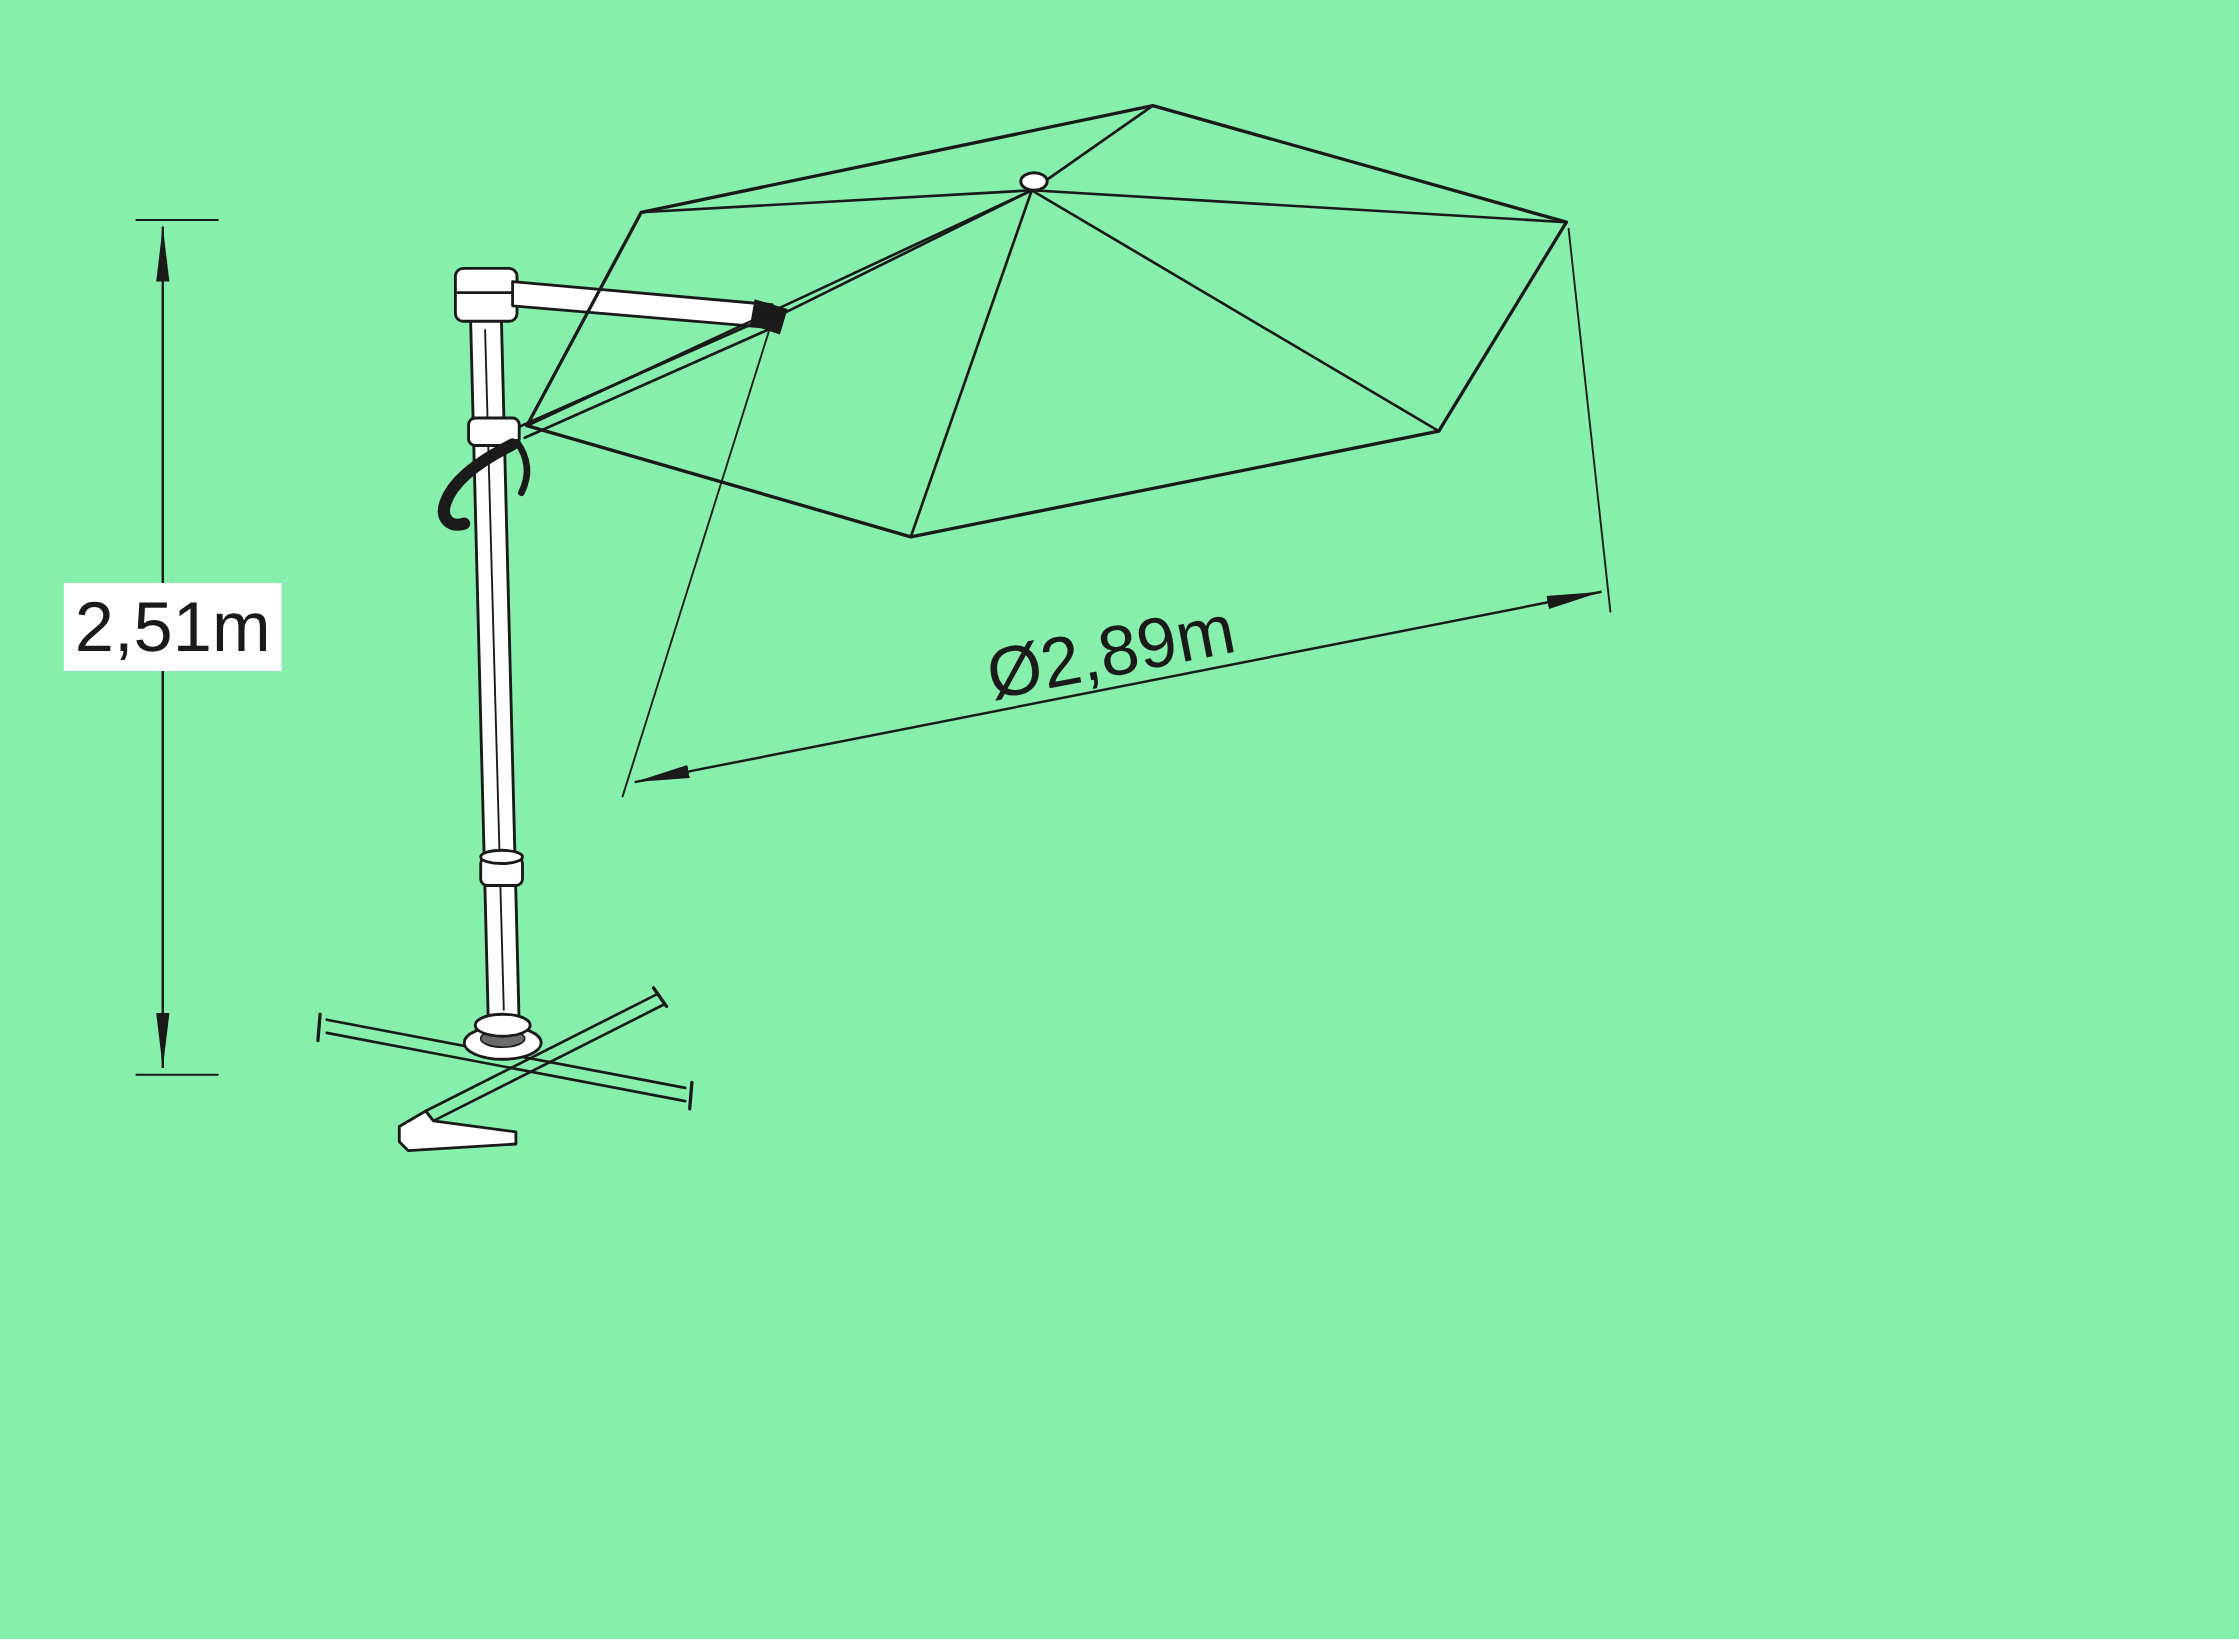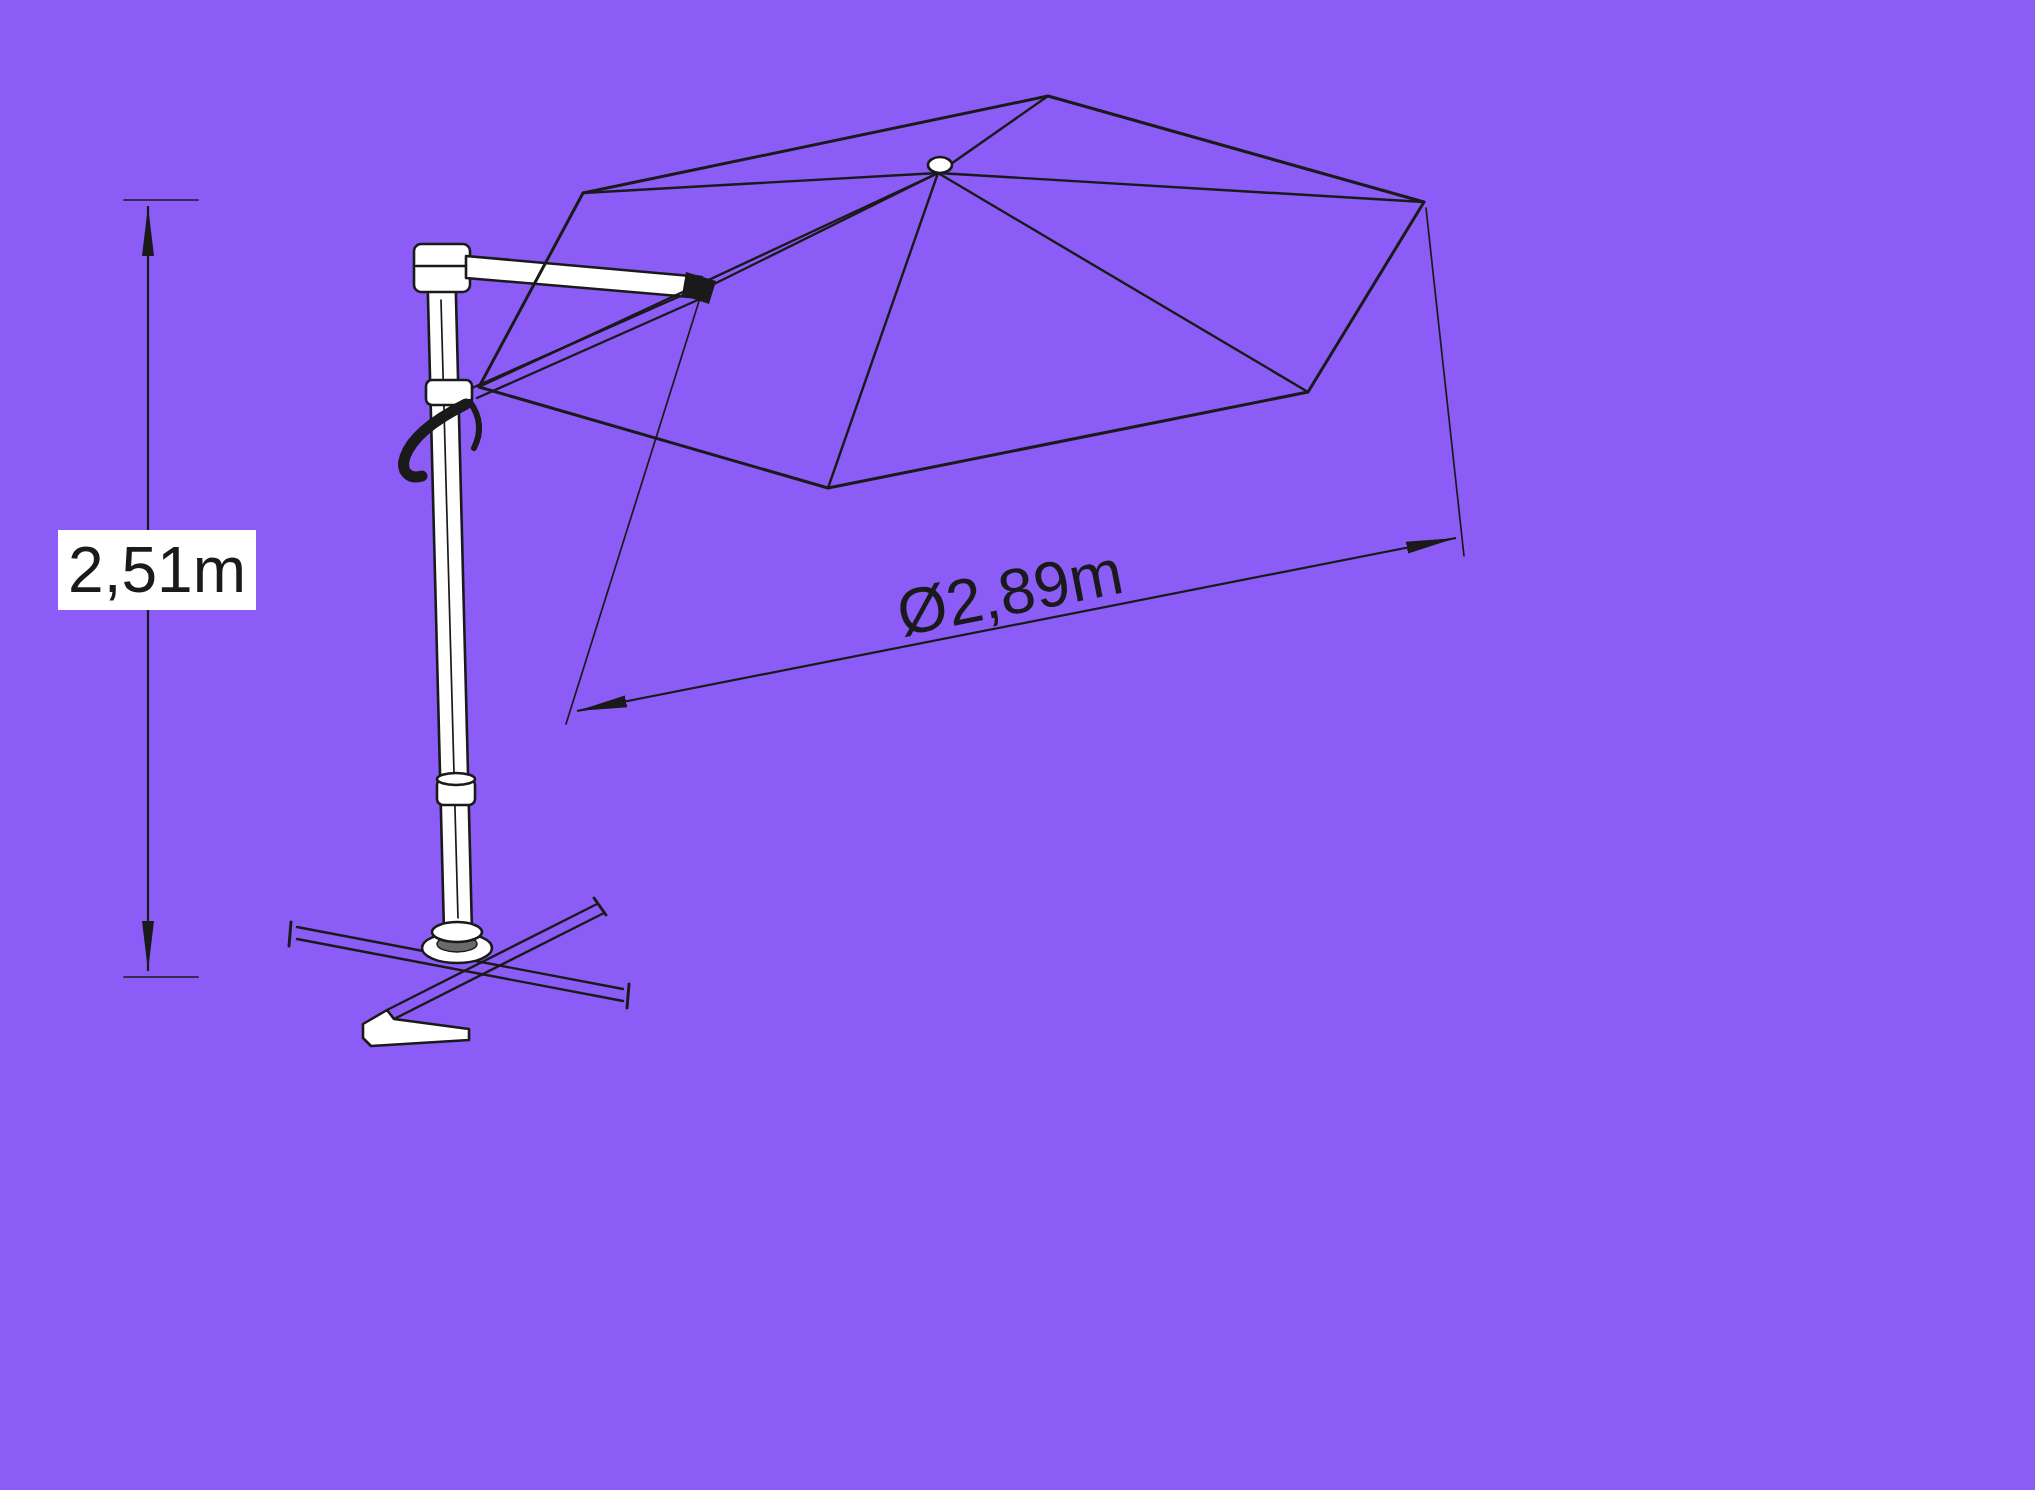--- a/index.html
+++ b/index.html
@@ -4,21 +4,21 @@
 <style>
   html, body {
     margin: 0;
     padding: 0;
     background: #ffffff;
   }
   .canvas {
     position: relative;
     width: 2035px;
     height: 1490px;
-    background: #8b5cf6;
+    background: #86efac;
     font-family: "Liberation Sans", "DejaVu Sans", sans-serif;
   }
   svg { display: block; }
 
   .ln       { stroke: #1a1a1a; fill: none; stroke-width: 3;   stroke-linecap: round; stroke-linejoin: round; }
   .ln-mid   { stroke: #1a1a1a; fill: none; stroke-width: 2.4; stroke-linecap: round; stroke-linejoin: round; }
   .ln-thin  { stroke: #1a1a1a; fill: none; stroke-width: 1.7; stroke-linecap: round; }
   .fill-w   { fill: #ffffff; stroke: #1a1a1a; stroke-width: 2.6; stroke-linejoin: round; }
   .fill-d   { fill: #1a1a1a; stroke: none; }
   .fill-g   { fill: #6a6a6a; stroke: #1a1a1a; stroke-width: 1.5; }

